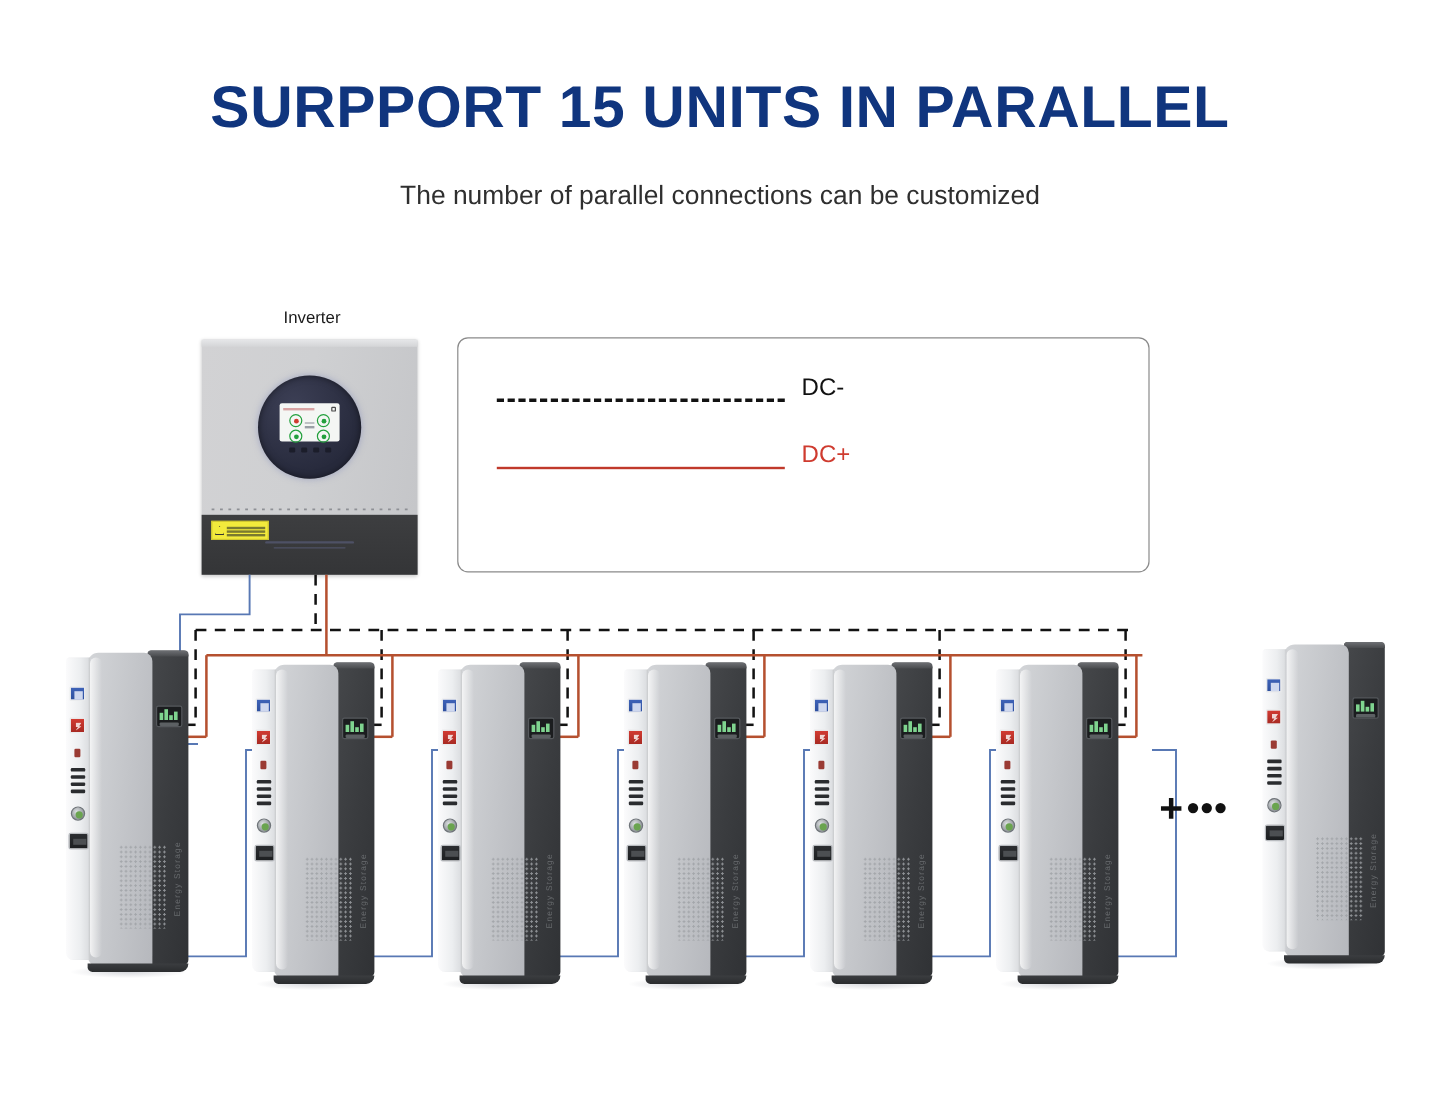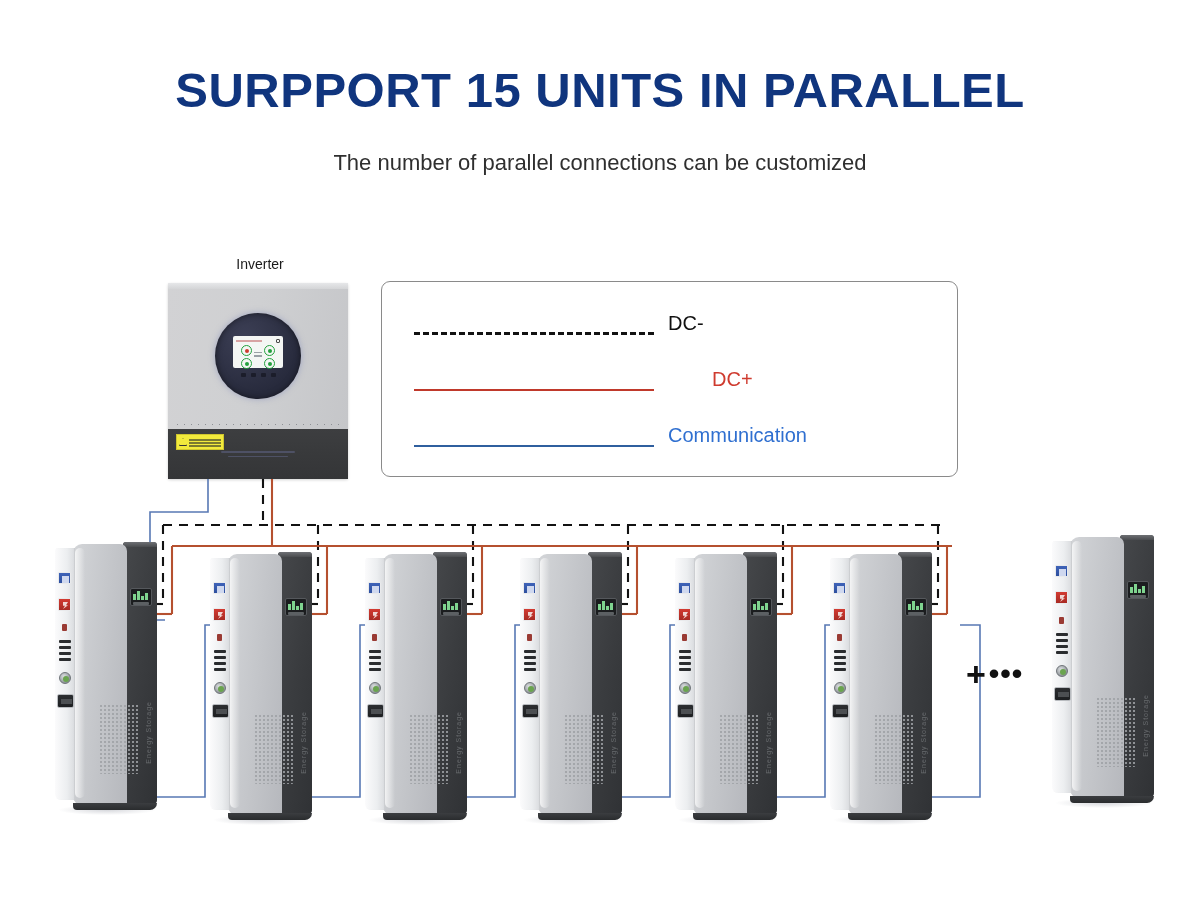--- a/index.html
+++ b/index.html
@@ -100,21 +100,21 @@
     position: absolute; left: 381px; top: 281px; width: 577px; height: 196px;
     border: 1.5px solid #8a8a8a; border-radius: 9px; background: #fff;
   }
   .legend-row { position: absolute; display: flex; align-items: flex-end; height: 20px; }
   .legend-row .swatch { width: 240px; height: 0; }
   .legend-row .lbl { margin-left: 14px; font-size: 20px; white-space: nowrap; }
   .sw-dash { border-top: 3px dashed #121212; }
   .sw-red  { border-top: 2.2px solid #c0392b; }
   .sw-blue { border-top: 2.2px solid #2f5f9e; }
   .r1 { left: 32px; top: 33px; }
-  .r2 { left: 32px; top: 89px; gap: 44px; }
+  .r2 { left: 32px; top: 89px; }
   .r3 { left: 32px; top: 145px; }
   .lbl-dc-minus { color: #111; }
   .lbl-dc-plus  { color: #cf3b2f; }
   .lbl-comm     { color: #2f6fd0; }
 
   
   .units-label {
     position: absolute; left: 1000px; top: 503px; width: 190px;
     text-align: center; font-size: 24px; font-weight: bold; color: #111;
     letter-spacing: 1px;
@@ -284,24 +284,20 @@
   </div>
 
   <div class="legend">
     <div class="legend-row r1">
       <span class="swatch sw-dash"></span>
       <span class="lbl lbl-dc-minus">DC-</span>
     </div>
     <div class="legend-row r2">
       <span class="swatch sw-red"></span>
       <span class="lbl lbl-dc-plus">DC+</span>
-    </div>
-    <div class="legend-row r3">
-      <span class="swatch sw-blue"></span>
-      <span class="lbl lbl-comm">Communication</span>
     </div>
   </div>
 
   <svg id="wires" viewBox="0 0 1200 917" xmlns="http://www.w3.org/2000/svg">
     <g fill="none" stroke-linecap="butt">
 
       <g stroke="#121212" stroke-width="2.1" stroke-dasharray="9 7">
 
         <path d="M263,479 L263,525"></path>
 

